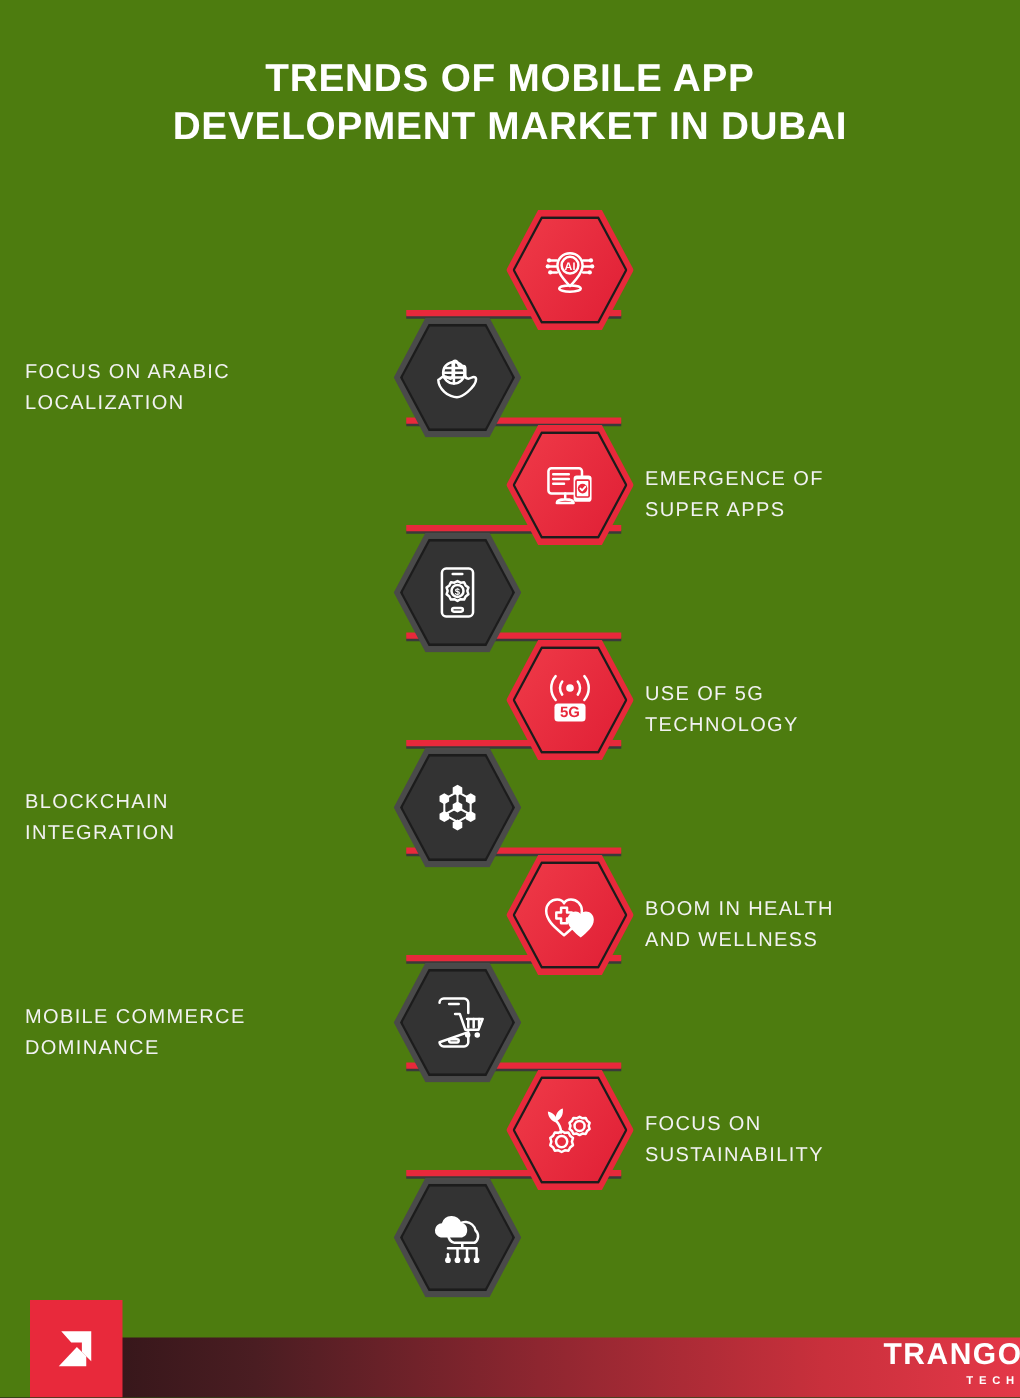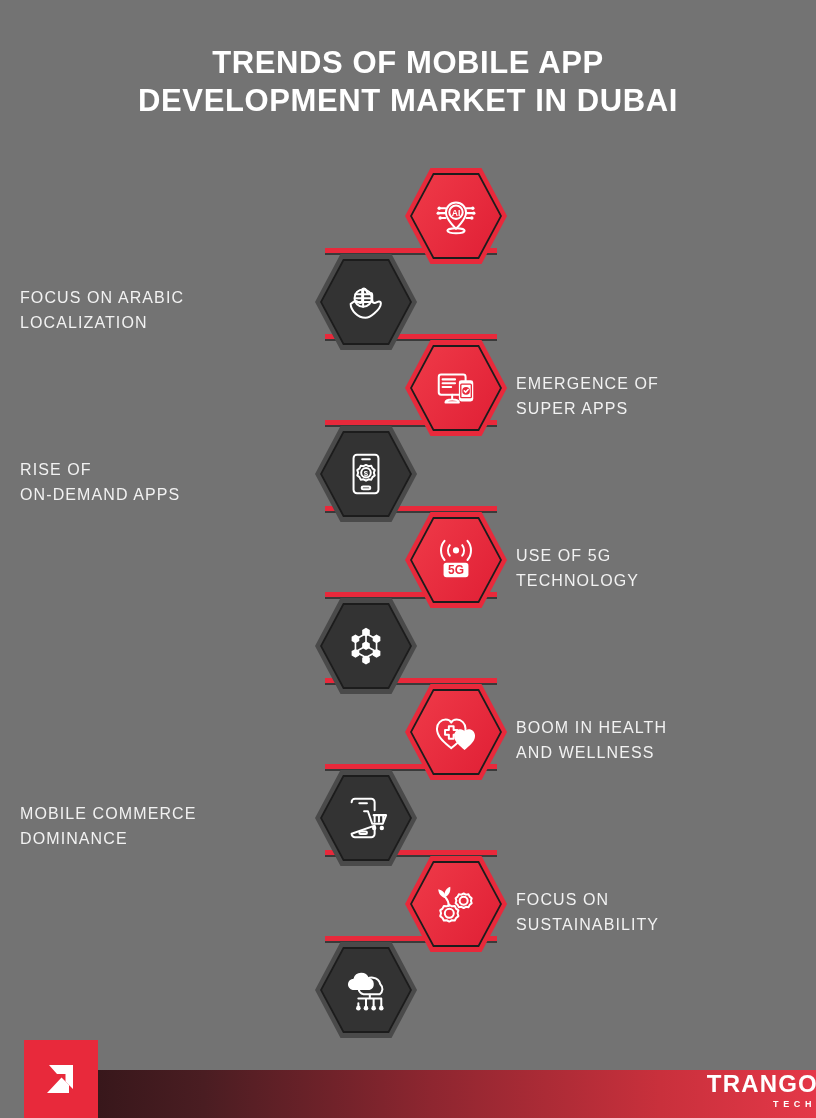--- a/index.html
+++ b/index.html
@@ -10,21 +10,21 @@
   body {
     width: 816px;
     height: 1118px;
     overflow: hidden;
     font-family: "Liberation Sans", sans-serif;
     position: relative;
   }
   .poster {
     position: absolute;
     inset: 0;
-    background: #737373;
+    background: #4d7c0f;
   }
 
   
   .title-block {
     position: absolute;
     top: 44px;
     left: 0;
     width: 816px;
     text-align: center;
   }
@@ -273,22 +273,20 @@
             <svg width="42" height="46" viewBox="0 0 40 48">
               <rect x="7" y="4" width="26" height="40" rx="3.5" stroke="#ffffff" fill="none" stroke-width="2.1" stroke-linecap="round" stroke-linejoin="round"></rect>
               <path d="M16 8.5h8" stroke="#ffffff" fill="none" stroke-width="2.1" stroke-linecap="round" stroke-linejoin="round"></path>
               <rect x="15.5" y="37" width="9" height="3" rx="1.5" stroke="#ffffff" fill="none" stroke-width="2.1" stroke-linecap="round" stroke-linejoin="round"></rect>
               <path d="M20 14.5l2.6 1.3 2.9-.3 1.3 2.6 2.3 1.8-.9 2.8.9 2.8-2.3 1.8-1.3 2.6-2.9-.3L20 31l-2.6-1.4-2.9.3-1.3-2.6-2.3-1.8.9-2.8-.9-2.8 2.3-1.8 1.3-2.6 2.9.3z" stroke="#ffffff" fill="none" stroke-width="2.1" stroke-linecap="round" stroke-linejoin="round"></path>
               <circle cx="20" cy="22.7" r="5" stroke="#ffffff" fill="none" stroke-width="2.1" stroke-linecap="round" stroke-linejoin="round"></circle>
               <text x="20" y="26" font-family="Liberation Sans, sans-serif" font-size="8" font-weight="bold" fill="#ffffff" text-anchor="middle">$</text>
             </svg>
           </div>
         </div>
-        <div class="label label-left" style="top: 31px;">RISE OF
-ON-DEMAND APPS</div>
       </div>
       <div class="row" style="top: 344px;">
         <div class="connector-shadow" style="left: 325px; width: 172px; top: 84px;"></div>
         <div class="connector" style="left: 325px; width: 172px; top: 80px;"></div>
         <div class="hex-wrap" style="left: 405px; top: 0px;">
           <div class="hex hex-red"></div>
           <div class="hex-inner hex-inner-red"></div>
           <div class="hex-core hex-core-red">
             <svg width="46" height="44" viewBox="0 0 48 46">
               <circle cx="24" cy="13" r="3.2" fill="#ffffff"></circle>
@@ -318,20 +316,22 @@
                 <path d="M13 12l4 2.3v4.6L13 21.2l-4-2.3v-4.6z"></path>
                 <path d="M35 12l4 2.3v4.6L35 21.2l-4-2.3v-4.6z"></path>
                 <path d="M24 19l4 2.3v4.6L24 28.2l-4-2.3v-4.6z"></path>
                 <path d="M13 27l4 2.3v4.6L13 36.2l-4-2.3v-4.6z"></path>
                 <path d="M35 27l4 2.3v4.6L35 36.2l-4-2.3v-4.6z"></path>
                 <path d="M24 34l4 2.3v4.6L24 43.2l-4-2.3v-4.6z"></path>
               </g>
             </svg>
           </div>
         </div>
+        <div class="label label-left" style="top: 31px;">BLOCKCHAIN
+INTEGRATION</div>
       </div>
       <div class="row" style="top: 516px;">
         <div class="connector-shadow" style="left: 325px; width: 172px; top: 84px;"></div>
         <div class="connector" style="left: 325px; width: 172px; top: 80px;"></div>
         <div class="hex-wrap" style="left: 405px; top: 0px;">
           <div class="hex hex-red"></div>
           <div class="hex-inner hex-inner-red"></div>
           <div class="hex-core hex-core-red">
             <svg width="46" height="40" viewBox="0 0 48 42">
               <path d="M19 38C12 32 4 26 4 17.5 4 11.8 8.4 8 13.2 8c3 0 5 1.5 5.8 3.2C19.8 9.5 21.8 8 24.8 8 29.6 8 34 11.8 34 17.5 34 26 26 32 19 38z" stroke="#ffffff" fill="none" stroke-width="2.1" stroke-linecap="round" stroke-linejoin="round"></path>

